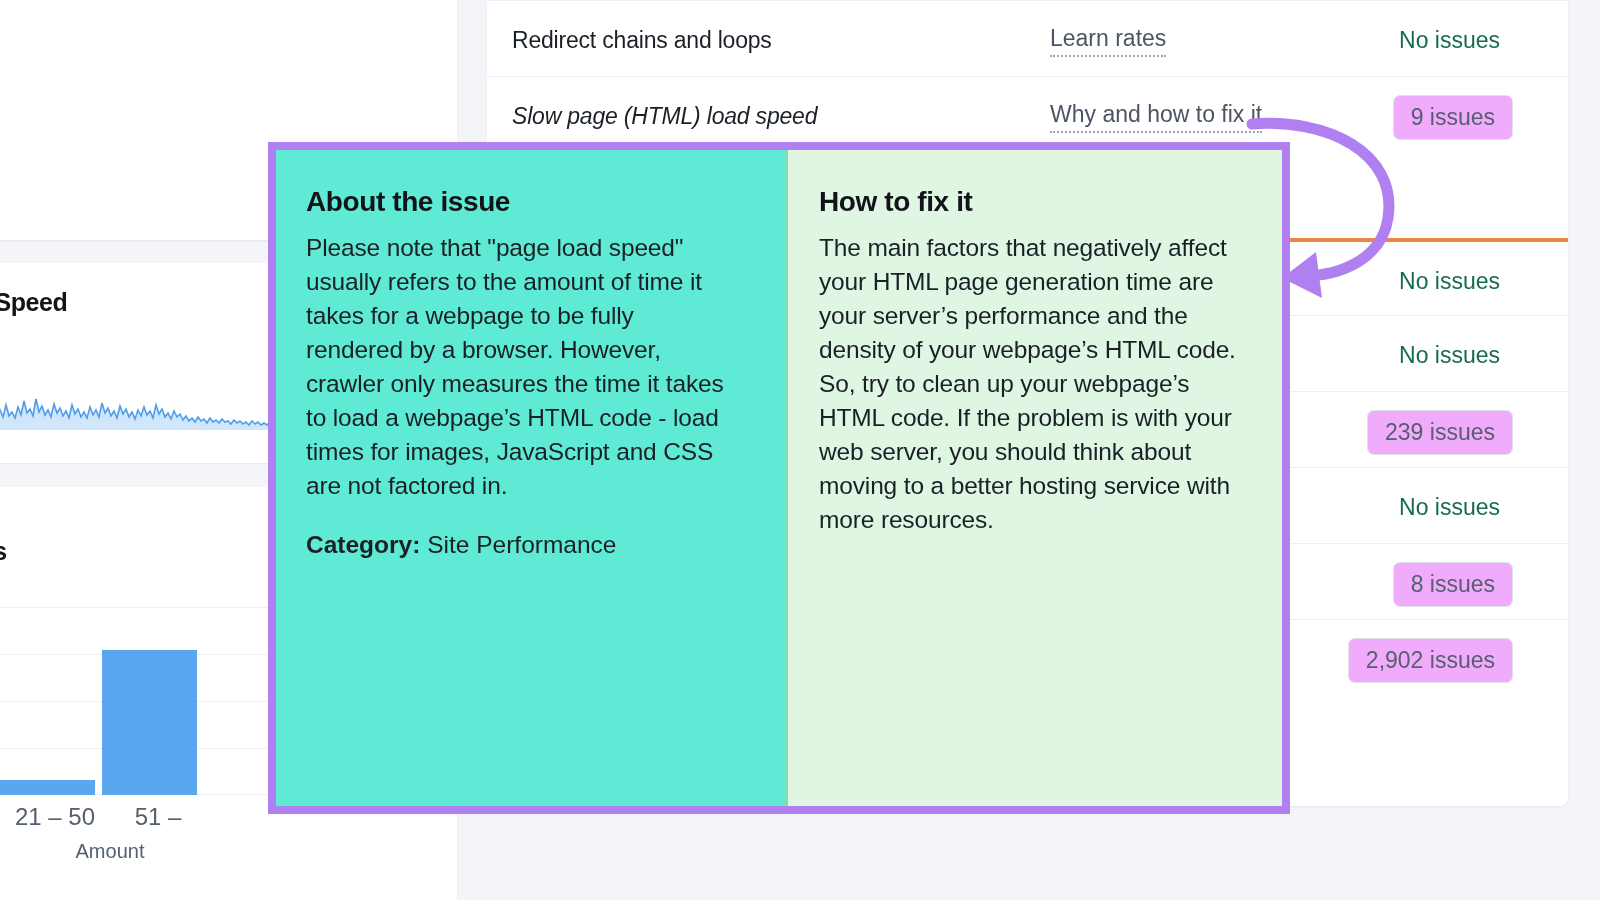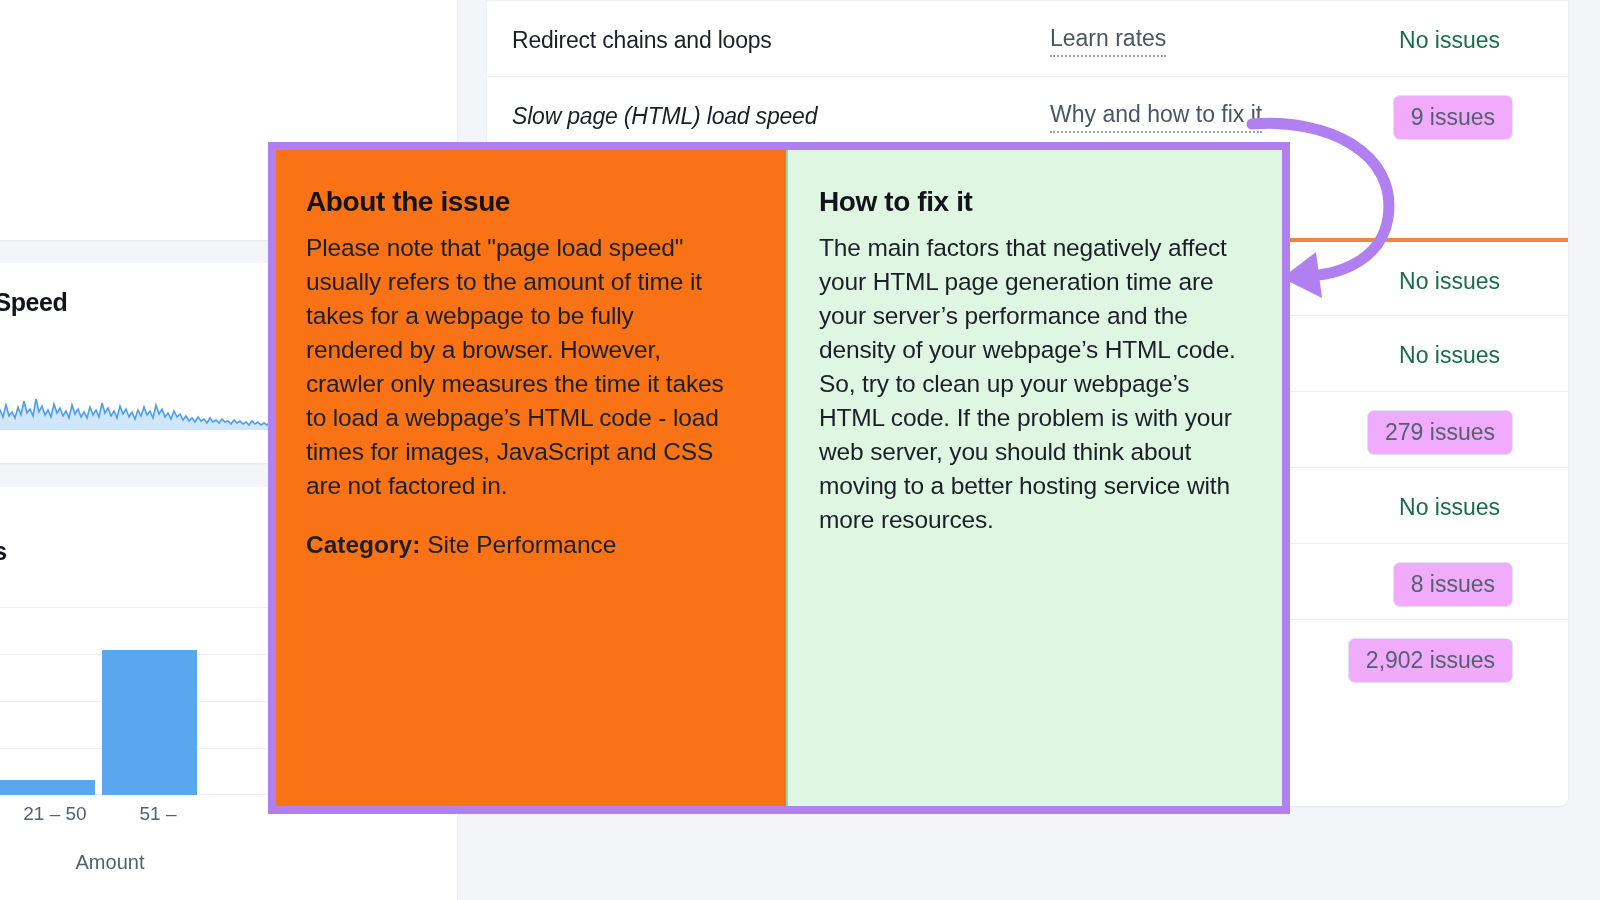--- a/index.html
+++ b/index.html
@@ -45,25 +45,25 @@
   
   .spark { position: absolute; left: -10px; top: 92px; width: 500px; height: 80px; }
 
   
   .barchart { position: absolute; left: 0px; top: 120px; width: 520px; height: 230px; }
   .bc-grid { position: absolute; left: -60px; top: 0; width: 520px; height: 188px; }
   .bc-grid .gl { position: absolute; left: 0; width: 520px; height: 1px; background: #eef0f4; }
   .bar { position: absolute; bottom: 0; background: #5aa7f0; }
   .bc-xlabels { position: absolute; left: -60px; top: 196px; width: 520px; height: 30px; }
   .bc-xlab {
-    position: absolute; font-size: 19px; color: #55606e;
+    position: absolute; font-size: 24px; color: #55606e;
     text-align: center; white-space: nowrap;
   }
   .bc-axis-title {
-    position: absolute; left: 60px; top: 244px; width: 220px;
+    position: absolute; left: 60px; top: 233px; width: 220px;
     text-align: center; font-size: 20px; color: #55606e;
   }
 
   
   .right-card {
     position: absolute; left: 487px; top: -12px;
     width: 1081px; height: 818px;
     background: #ffffff; border-radius: 8px;
     box-shadow: 0 1px 2px rgba(30,40,60,.07);
     overflow: hidden;
@@ -97,21 +97,21 @@
 
   
   .popup {
     position: absolute; left: 268px; top: 142px;
     width: 1022px; height: 672px;
     background: #ffffff;
     border: 8px solid #b07ff0;
     display: flex;
   }
   .popup-left {
-    width: 510px; height: 100%; background: #f97316;
+    width: 510px; height: 100%; background: #5eead4;
     padding: 36px 50px 0 30px;
   }
   .popup-right {
     flex: 1; height: 100%; background: #dff6e3;
     border-left: 2px solid #8fd9ad;
     padding: 36px 44px 18px 31px;
   }
   .pop-h {
     font-size: 28px; font-weight: bold; color: #12141a;
     letter-spacing: -.4px; margin-bottom: 13px;
@@ -191,21 +191,21 @@
 
     <div class="t-row orange" style="top:250px; height:76px;">
       <span class="t-status" style="top:26px;">No issues</span>
     </div>
 
     <div class="t-row" style="top:327px; height:76px;">
       <span class="t-status" style="top:26px;">No issues</span>
     </div>
 
     <div class="t-row" style="top:403px; height:76px;">
-      <span class="t-badge" style="top:18px;">279 issues</span>
+      <span class="t-badge" style="top:18px;">239 issues</span>
     </div>
 
     <div class="t-row" style="top:479px; height:76px;">
       <span class="t-status" style="top:26px;">No issues</span>
     </div>
 
     <div class="t-row" style="top:555px; height:76px;">
       <span class="t-badge" style="top:18px;">8 issues</span>
     </div>
 

